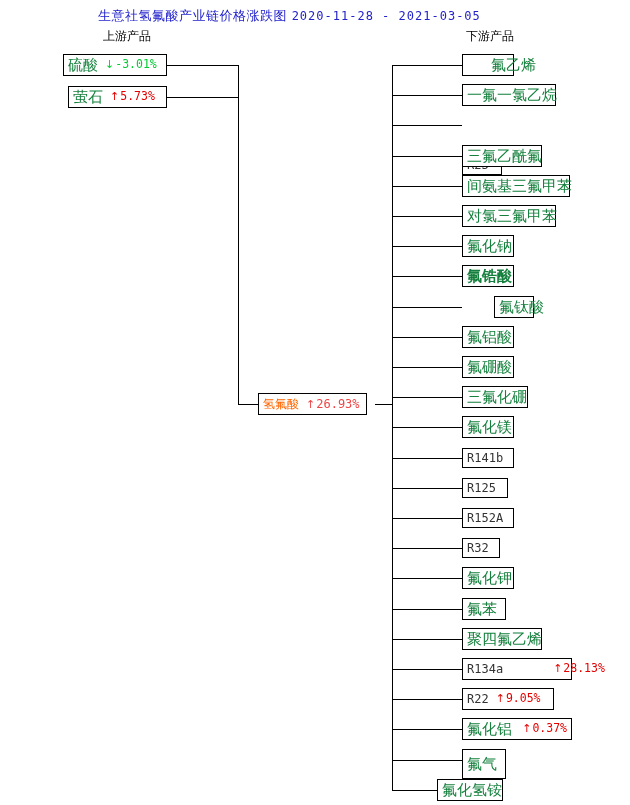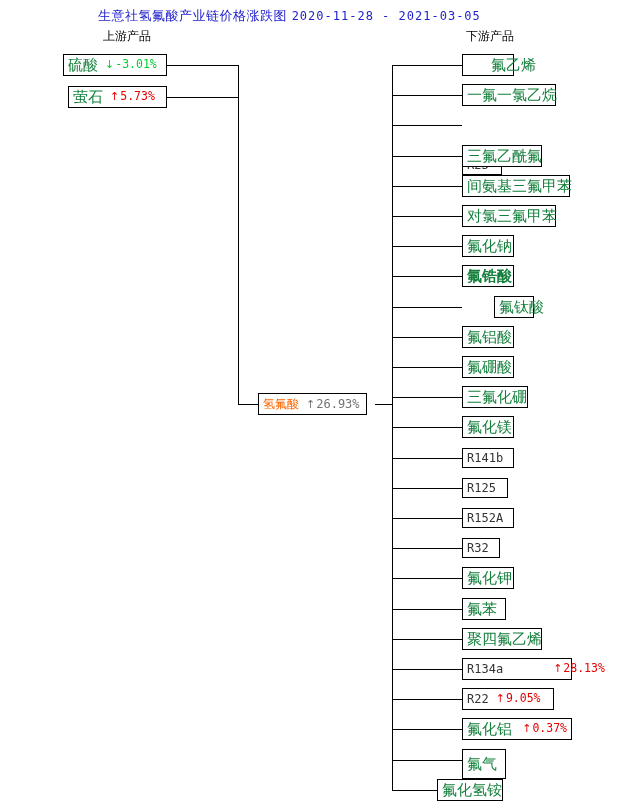--- a/index.html
+++ b/index.html
@@ -87,21 +87,21 @@
     font-size: 11.5px;
     margin-left: 7px;
   }
   .node .pct.up { color: #e50000; }
   .node .pct.down { color: #00cc33; }
 
   .node.center .name {
     color: #ff6600;
     font-size: 12px;
   }
-  .node.center .pct { color: #737373; font-size: 12px; }
+  .node.center .pct { color: #ef4444; font-size: 12px; }
 
   .arrow {
     font-family: "DejaVu Sans", sans-serif;
     font-size: 11px;
     margin-right: 1px;
   }
 </style>
 </head>
 <body>
 

